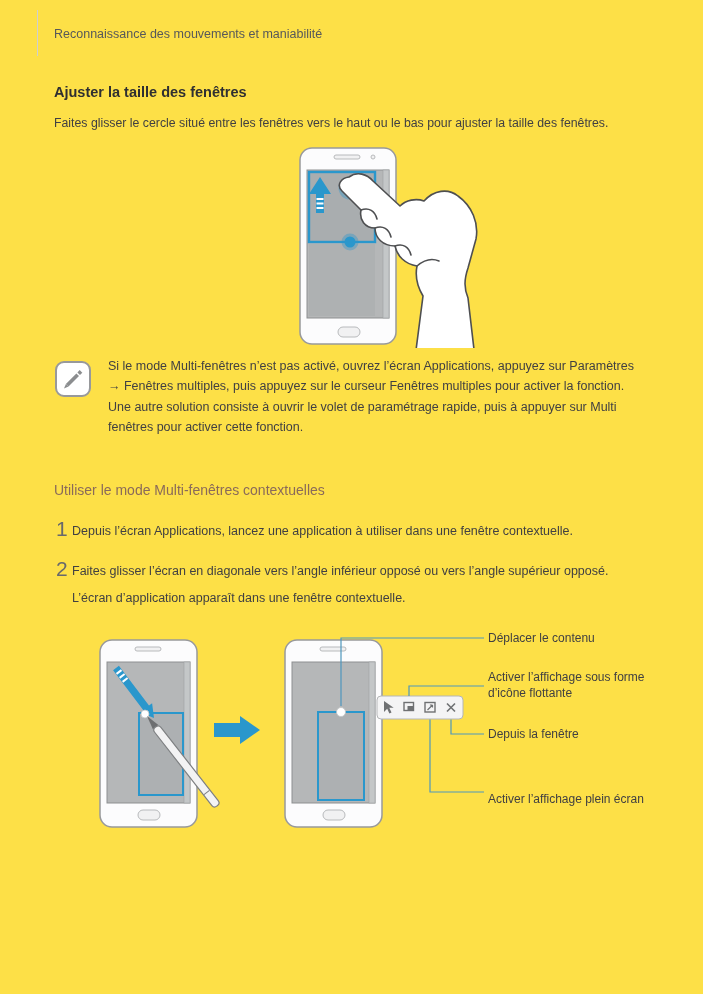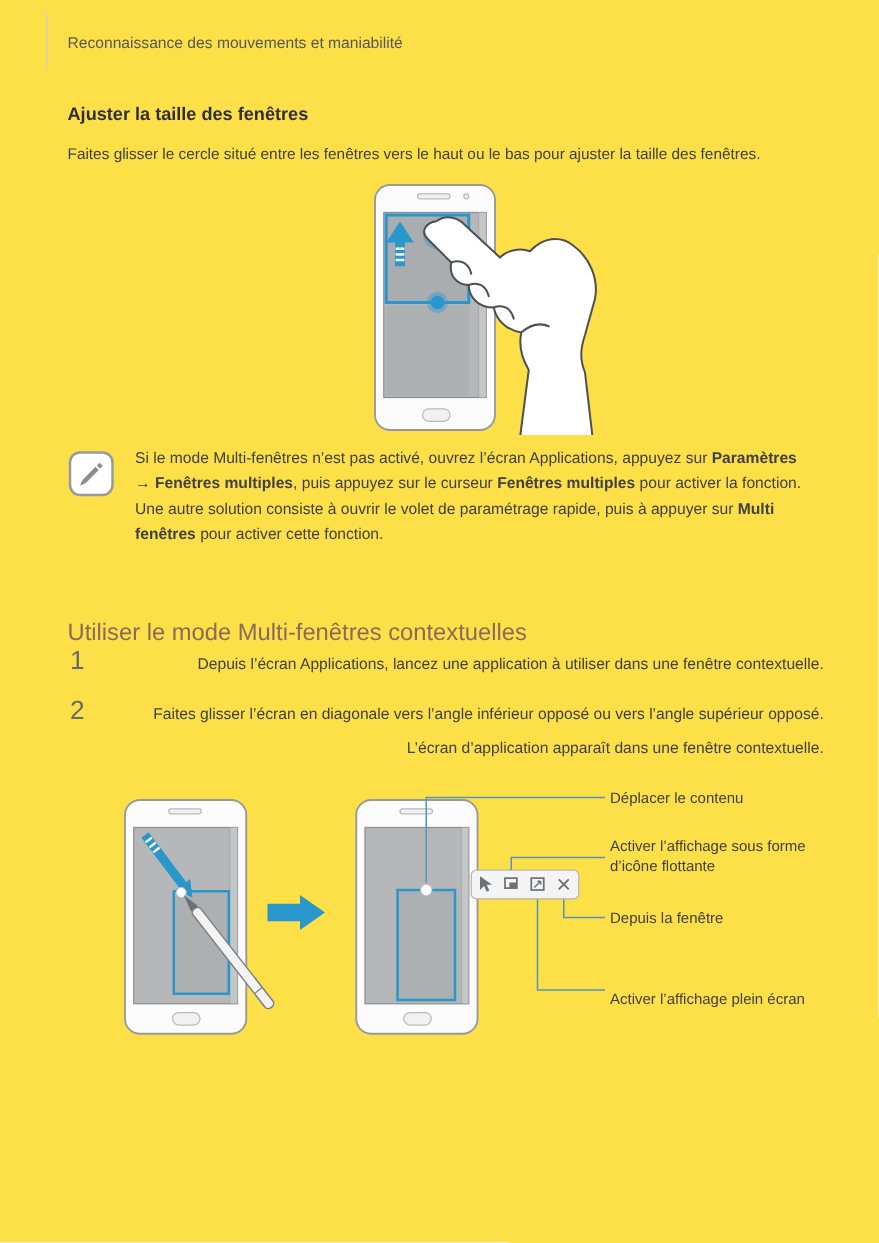--- a/index.html
+++ b/index.html
@@ -15,24 +15,24 @@
     font-family:"Liberation Sans",sans-serif;color:var(--text);
   }
   .top-rule{position:absolute;left:37px;top:10px;width:1px;height:46px;background:#cfcfcf;}
   .running-header{position:absolute;left:54px;top:27px;font-size:12.5px;color:var(--muted);}
   .s1-title{position:absolute;left:54px;top:84px;margin:0;font-size:14.5px;font-weight:bold;color:#2f2f31;}
   .s1-body{position:absolute;left:54px;top:116px;margin:0;font-size:12.3px;white-space:nowrap;color:var(--text);text-align:right;}
   .ill1{position:absolute;left:272px;top:146px;width:270px;height:202px;}
   .note{position:absolute;left:54px;top:356px;width:596px;display:flex;gap:16px;align-items:flex-start;}
   .note-icon{flex:0 0 38px;margin-top:4px;}
   .note-text{margin:0;font-size:12.5px;line-height:1.62;width:540px;}
-  .note-text b{font-weight:bold;}
-  .s2-title{position:absolute;left:54px;top:496px;margin:0;font-size:19px;font-weight:normal;color:var(--heading-brown);}
+  .note-text b{font-weight:normal;}
+  .s2-title{position:absolute;left:54px;top:482px;margin:0;font-size:14px;font-weight:normal;color:var(--heading-brown);}
   .step-num{position:absolute;left:56px;font-size:21px;color:#68696b;}
-  .step-text{position:absolute;left:84px;margin:0;font-size:12.5px;width:575px;text-align:right;}
+  .step-text{position:absolute;left:72px;margin:0;font-size:12.5px;width:575px;}
   .n1{top:517px;} .t1{top:524px;}
   .n2{top:557px;} .t2{top:564px;}
   .t2b{top:591px;}
   .ill2{position:absolute;left:54px;top:616px;width:600px;height:240px;}
   .ill2 svg{position:absolute;left:0;top:0;}
   .callout{position:absolute;left:434px;width:170px;font-size:12px;line-height:1.33;color:var(--text);}
   .c1{top:15px;} .c2{top:54px;} .c3{top:111px;} .c4{top:176px;}
   .page-number{position:absolute;left:0;right:0;top:1010px;text-align:center;font-size:12.5px;color:var(--muted);}
 
   

